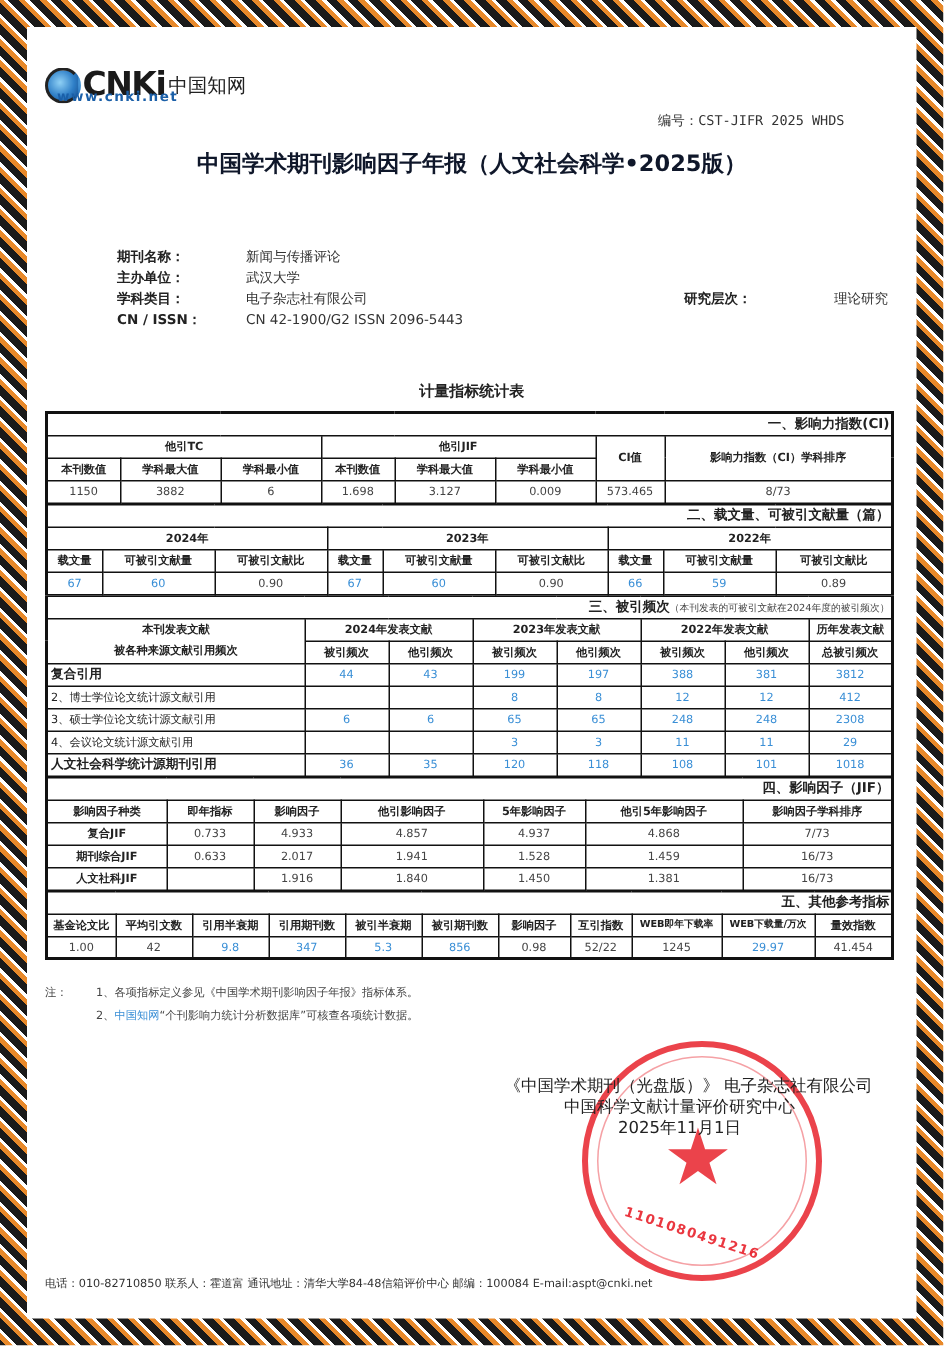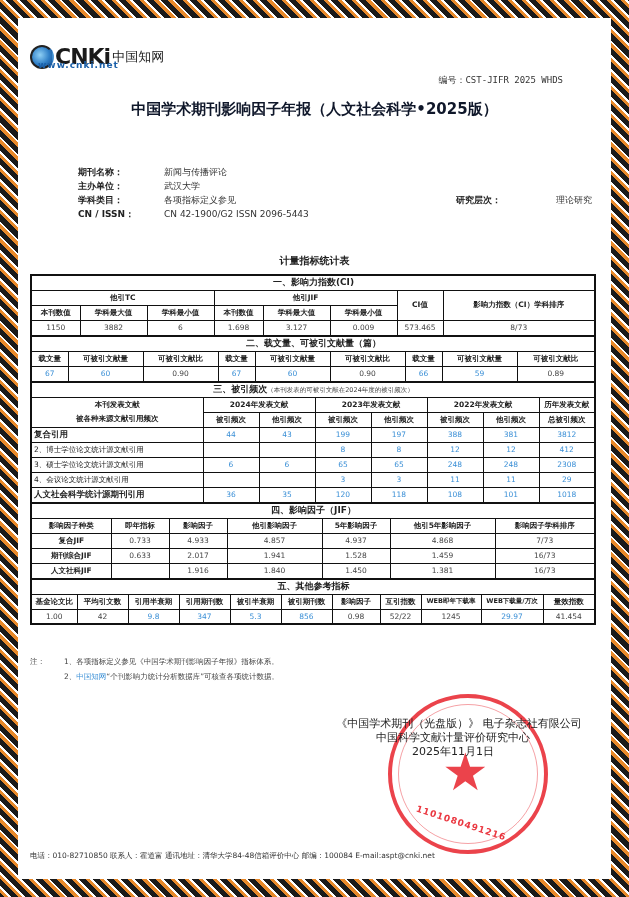--- a/index.html
+++ b/index.html
@@ -35,21 +35,21 @@
   .meta-value { color: #333; }
   .meta-right { position: absolute; left: 378px; top: 28px; display: flex; }
   .meta-right .meta-label { width: 100px; }
 
   .section-title { position: absolute; left: 0; right: 0; top: 236px; text-align: center; font-weight: bold; font-size: 10px; color: #222; }
 
   .tbl-wrap { position: absolute; left: 12px; top: 256px; width: 566px; }
   table { border-collapse: collapse; width: 100%; table-layout: fixed; }
   td, th { border: 1px solid #111; font-size: 7.5px; text-align: center; height: 15px; padding: 0 1px; white-space: nowrap; overflow: hidden; font-weight: normal; }
   th { font-weight: bold; color: #222; }
-  .sec { text-align: center; font-weight: bold; font-size: 9px; height: 15px; padding-left: 2px; border-bottom: 1px solid #111; }
+  .sec { text-align: right; font-weight: bold; font-size: 9px; height: 15px; padding-left: 2px; border-bottom: 1px solid #111; }
   .sec small { font-weight: normal; font-size: 6.5px; color: #444; }
   .blue { color: #3a8fd6; }
   .num { color: #444; }
   .left { text-align: left; padding-left: 2px; }
   .bold { font-weight: bold; }
 
   .notes { position: absolute; left: 12px; top: 636px; font-size: 7.5px; color: #444; line-height: 15px; }
   .notes .link { color: #3a8fd6; }
 
   .stamp {
@@ -85,21 +85,21 @@
     <div class="meta-row">
         <span class="meta-label">期刊名称：</span>
         <span class="meta-value">新闻与传播评论</span>
       </div>
     <div class="meta-row">
         <span class="meta-label">主办单位：</span>
         <span class="meta-value">武汉大学</span>
       </div>
     <div class="meta-row">
         <span class="meta-label">学科类目：</span>
-        <span class="meta-value">各项指标定义参见</span>
+        <span class="meta-value">电子杂志社有限公司</span>
       </div>
     <div class="meta-row">
         <span class="meta-label">CN / ISSN：</span>
         <span class="meta-value">CN 42-1900/G2 ISSN 2096-5443</span>
       </div>
     <div class="meta-right">
         <span class="meta-label">研究层次：</span>
         <span class="meta-value">理论研究</span>
       </div>
   </div>
@@ -159,20 +159,25 @@
           <col style="width:75px">
           <col style="width:75px">
           <col style="width:37px">
           <col style="width:75px">
           <col>
         </colgroup>
       <tbody>
           <tr>
             <td colspan="9" class="sec">二、载文量、可被引文献量（篇）</td>
           </tr>
+      <tr>
+        <th colspan="3">2024年</th>
+        <th colspan="3">2023年</th>
+        <th colspan="3">2022年</th>
+      </tr>
       <tr>
         <th>载文量</th>
         <th>可被引文献量</th>
         <th>可被引文献比</th>
         <th>载文量</th>
         <th>可被引文献量</th>
         <th>可被引文献比</th>
         <th>载文量</th>
         <th>可被引文献量</th>
         <th>可被引文献比</th>

